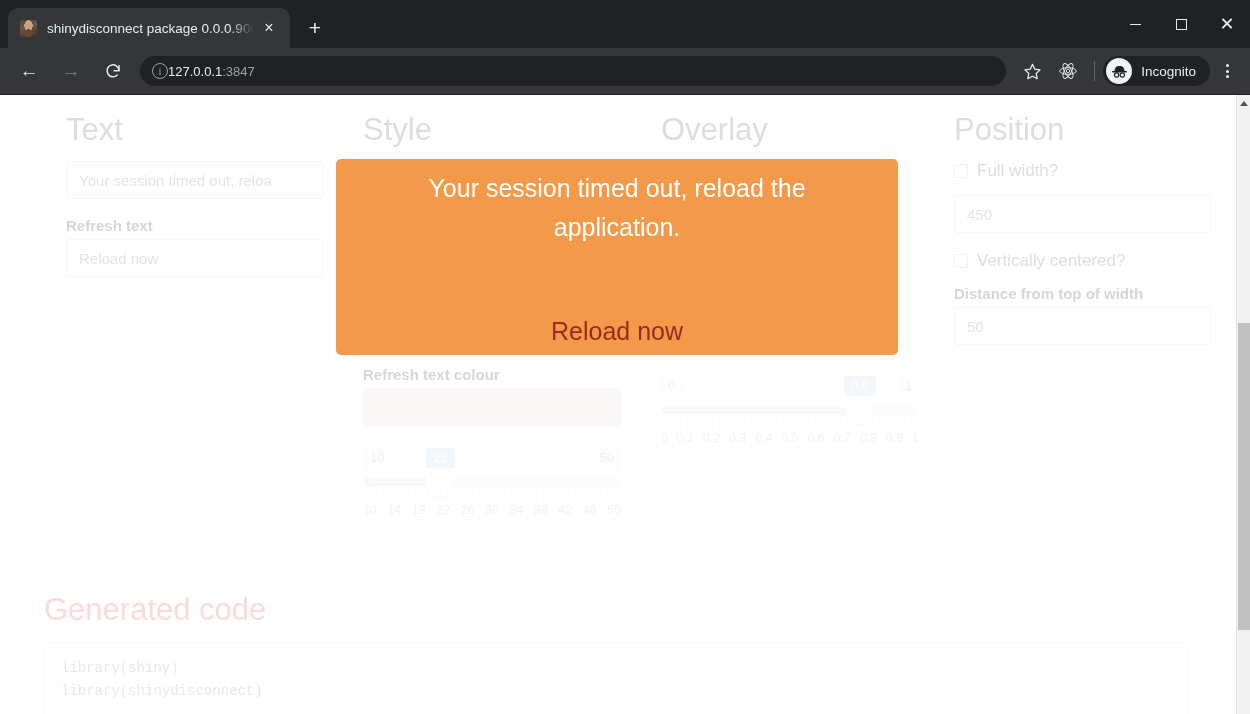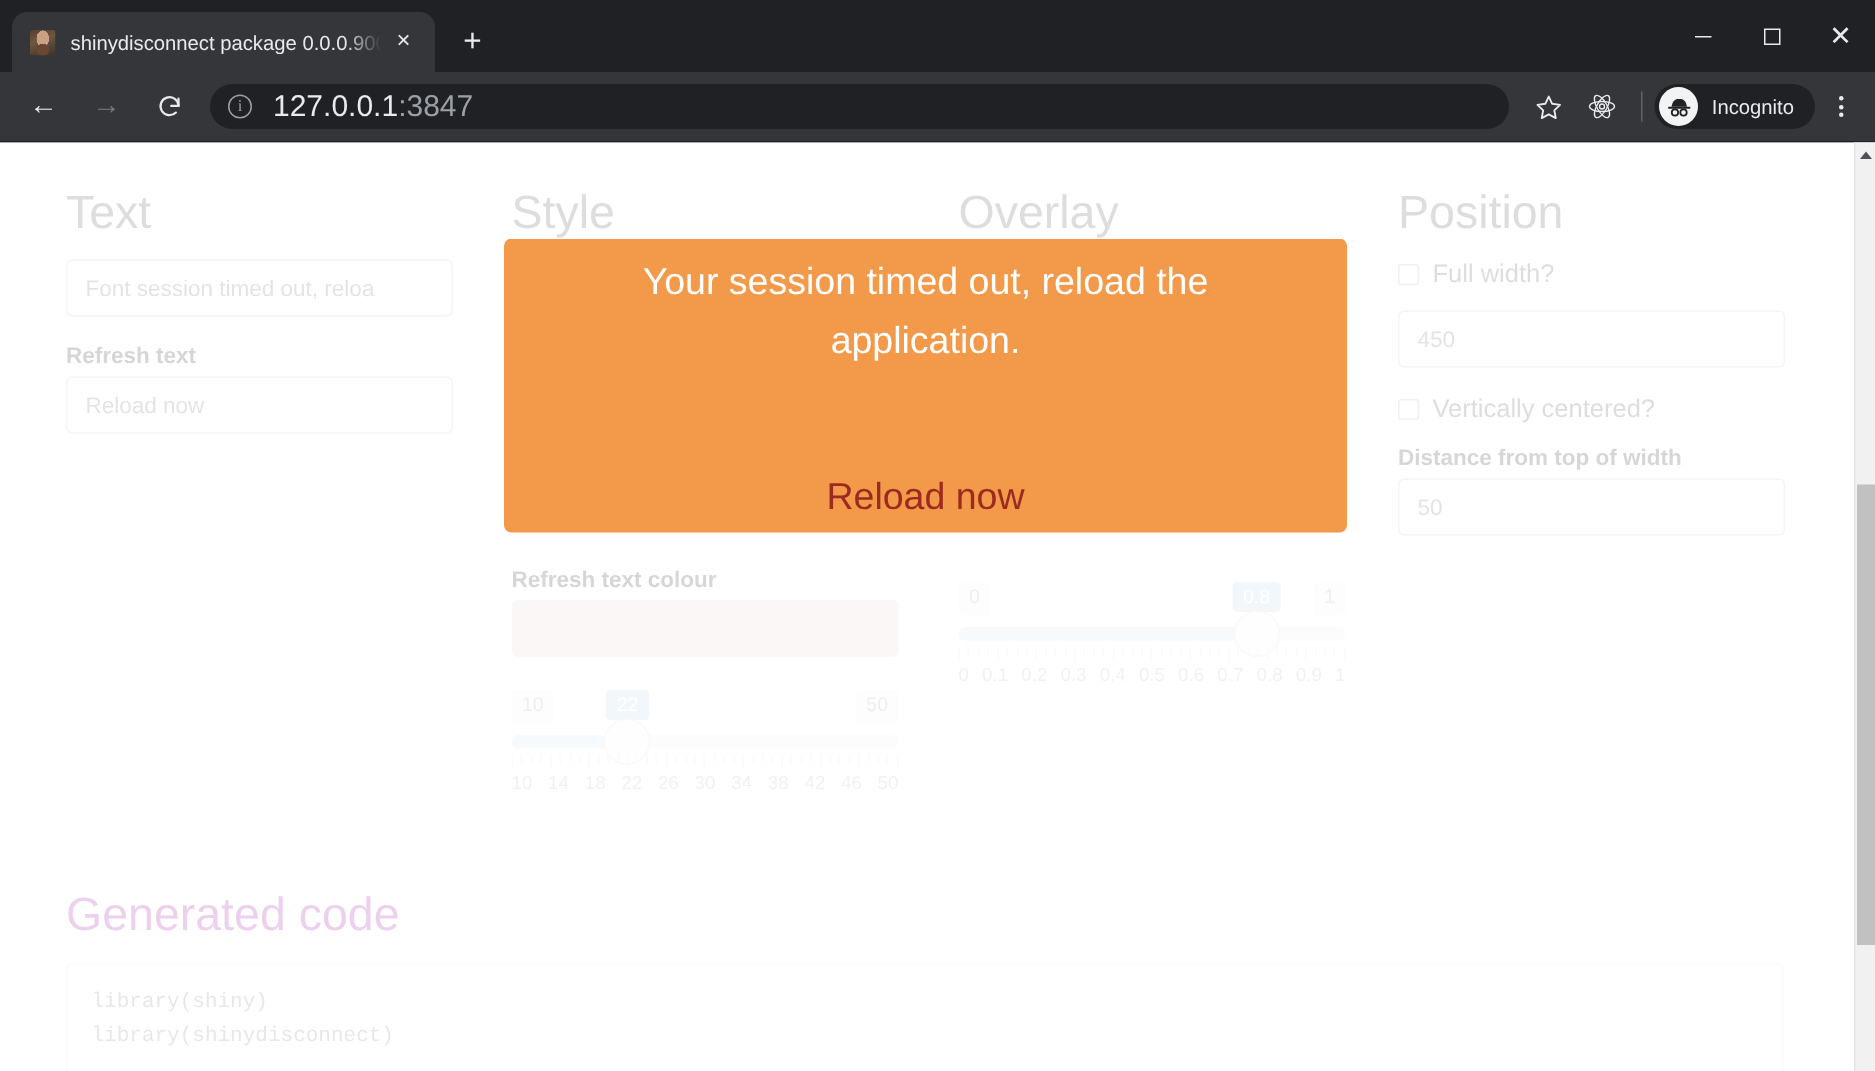--- a/index.html
+++ b/index.html
@@ -74,21 +74,21 @@
   .omnibox {
     flex: 1 1 auto; height: 30px; background: #202124; border-radius: 16px;
     display: flex; align-items: center; padding: 0 12px; margin: 0 8px 0 6px;
     min-width: 0;
   }
   .info-icon {
     width: 16px; height: 16px; border: 1.4px solid #9aa0a6; border-radius: 50%;
     color: #9aa0a6; font-size: 11px; display: flex; align-items: center;
     justify-content: center; flex: 0 0 auto; font-family: "Liberation Serif", serif;
   }
-  .url { color: #e8eaed; font-size: 20px; margin-left: 14px; white-space: nowrap; }
+  .url { color: #e8eaed; font-size: 13px; white-space: nowrap; }
   .url .port { color: #9aa0a6; }
   .tb-icon {
     width: 30px; height: 30px; display: flex; align-items: center;
     justify-content: center; color: #e8eaed; flex: 0 0 auto; margin: 0 3px;
   }
   .tb-sep { width: 1px; height: 20px; background: #5f6368; margin: 0 8px; flex: 0 0 auto; }
   .incognito-pill {
     height: 30px; background: #202124; border-radius: 16px;
     display: flex; align-items: center; padding: 0 14px 0 3px; flex: 0 0 auto;
   }
@@ -109,21 +109,21 @@
     background: #ffffff; overflow: hidden;
   }
   .page {
     position: absolute; left: 0; top: 0; width: 1236px; height: 619px;
     padding: 0;
   }
   
   .faded { opacity: 0.2; }
 
   .cols { position: absolute; left: 0; top: 0; width: 1236px; }
-  .col { position: absolute; top: 28px; }
+  .col { position: absolute; top: 16px; margin-left: 22px; }
   .col-text { left: 44px; width: 258px; }
   .col-style { left: 341px; width: 258px; }
   .col-overlay { left: 639px; width: 258px; }
   .col-position { left: 932px; width: 258px; }
 
   h2.sect {
     font-size: 31px; font-weight: 400; color: #555; line-height: 1.2;
     margin-bottom: 13px; white-space: nowrap;
   }
   .flabel {
@@ -188,21 +188,21 @@
   .sl-ticks i { width: 1px; background: #dbe8f3; display: block; }
   .sl-ticks i.major { height: 10px; }
   .sl-ticks i.minor { height: 6px; }
   .sl-labels {
     display: flex; justify-content: space-between; margin-top: 2px;
     font-size: 12.5px; color: #bbb;
   }
 
   
   .gencode { position: absolute; left: 44px; top: 497px; width: 1145px; }
-  .gencode h2 { font-size: 31px; font-weight: 400; color: #a21caf; margin-bottom: 14px; }
+  .gencode h2 { font-size: 31px; font-weight: 400; color: #ef4444; margin-bottom: 14px; }
   .codebox {
     width: 1145px; min-height: 120px; border: 1px solid #e6e6e6; border-radius: 4px;
     background: #fff; padding: 14px 16px;
     font-family: "Liberation Mono", monospace; font-size: 14px;
     color: #8d8d8d; line-height: 1.67; white-space: pre;
   }
 
   
   .modal {
     position: absolute; left: 336px; top: 64px; width: 562px; height: 196px;
@@ -308,21 +308,21 @@
       </div>
   </div>
 
   <div class="viewport">
     <div class="page">
 
       <div class="cols faded">
 
         <div class="col col-text">
           <h2 class="sect">Text</h2>
-          <div class="finput">Font session timed out, reloa</div>
+          <div class="finput">Your session timed out, reloa</div>
           <label class="flabel">Refresh text</label>
           <div class="finput">Reload now</div>
         </div>
 
         <div class="col col-style">
           <h2 class="sect">Style</h2>
           <div style="height:205px"></div>
           <label class="flabel">Refresh text colour</label>
           <div class="swatch" style="background:#e8d4d4"></div>
           <div class="slider-wrap">

